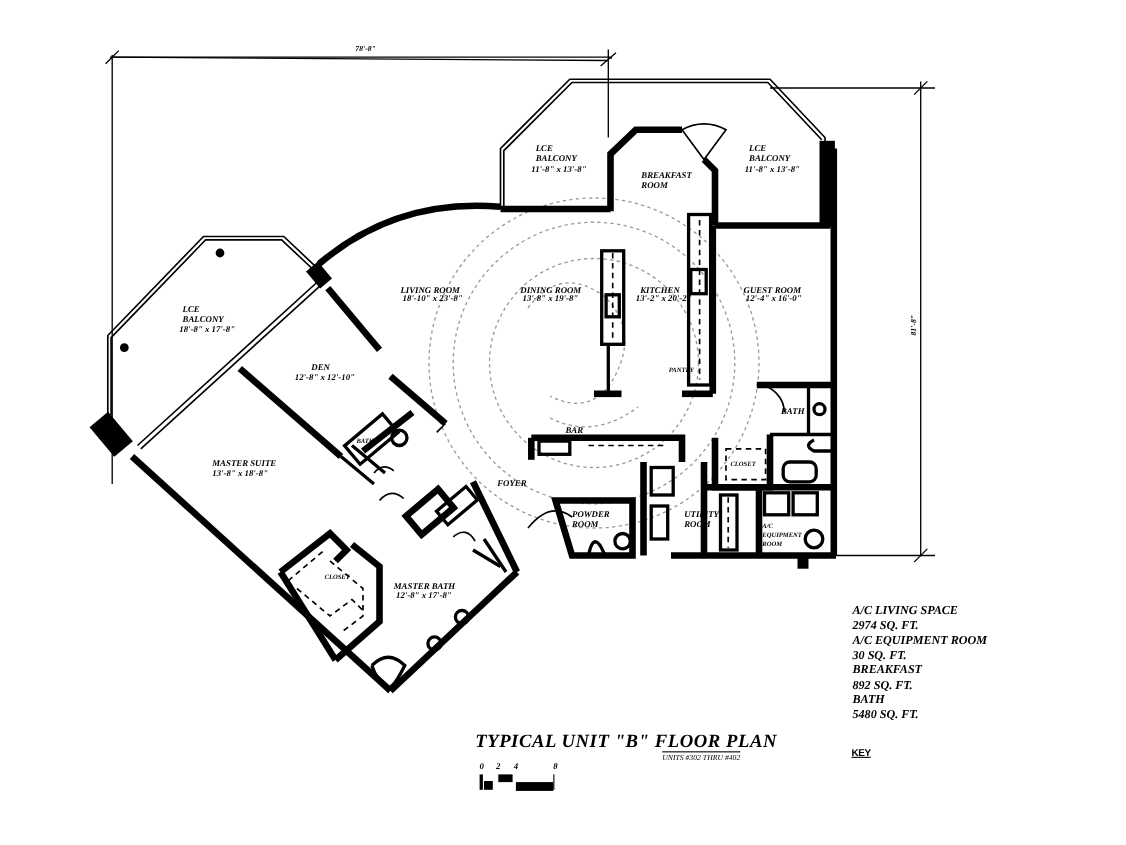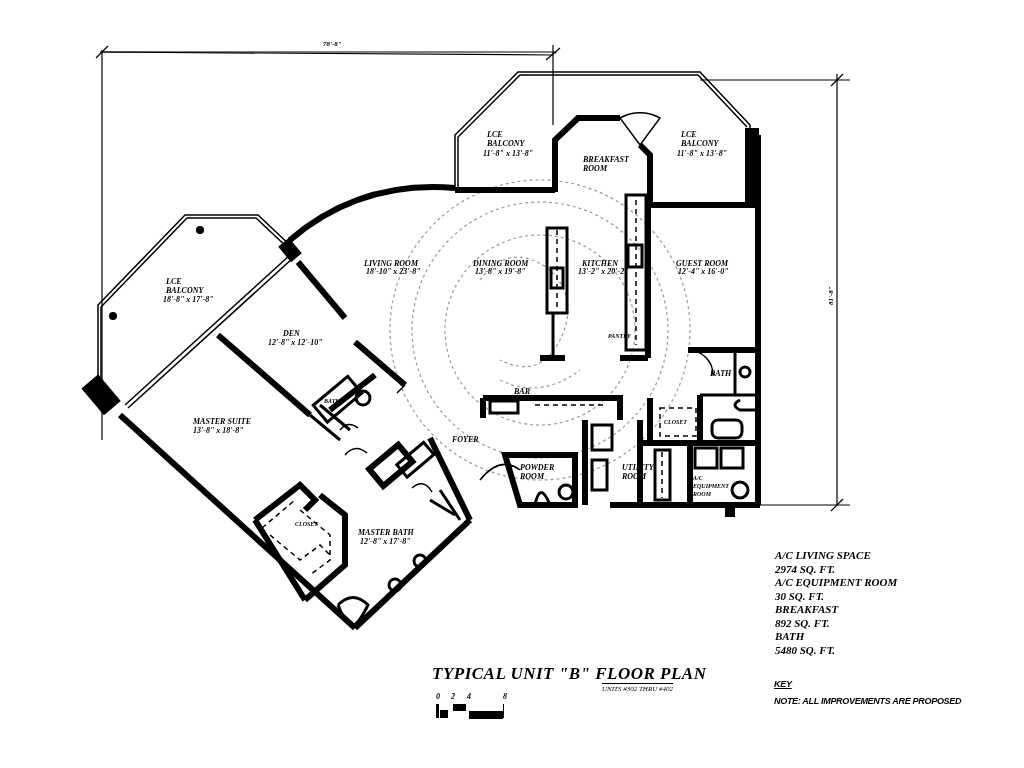--- a/index.html
+++ b/index.html
@@ -22,21 +22,21 @@
   .subtitle { position:absolute; left:170px; top:19px; font-family:"Liberation Serif", serif; font-style:italic; font-weight:normal; font-size:7px; color:#000; white-space:nowrap; border-top:1.5px solid #000; padding-top:1px; }
   .scale { position:absolute; left:436px; top:694px; width:80px; height:26px; }
   .scale-labels { position:absolute; left:0; top:-2px; font-family:"Liberation Serif", serif; font-style:italic; font-weight:bold; font-size:8px; width:80px; height:10px; }
   .scale-labels span { position:absolute; top:0; }
   .scale-bar { position:absolute; top:10px; height:12px; }
 
   .areas { position:absolute; left:775px; top:549px; font-family:"Liberation Serif", serif; font-style:italic; font-weight:bold; font-size:11px; line-height:13.5px; color:#000; }
   .areas div { white-space:nowrap; }
 
   .key { position:absolute; left:774px; top:676px; font-family:"Liberation Sans", sans-serif; font-weight:bold; font-size:9px; line-height:17px; color:#000; letter-spacing:-0.3px; }
-  .key div { white-space:nowrap;font-style:italic; }
+  .key div { white-space:nowrap; }
   .key .key-head { text-decoration:underline; }
 </style>
 </head>
 <body>
 
 <svg class="plan" viewBox="0 0 1024 768" xmlns="http://www.w3.org/2000/svg">
 
   <g>
     <circle class="seal" cx="540" cy="330" r="150"></circle>
     <circle class="seal" cx="540" cy="330" r="128"></circle>
@@ -257,14 +257,13 @@
   <div>A/C EQUIPMENT ROOM</div>
   <div>30 SQ. FT.</div>
   <div>BREAKFAST</div>
   <div>892 SQ. FT.</div>
   <div>BATH</div>
   <div>5480 SQ. FT.</div>
 </div>
 
 <div class="key">
   <div class="key-head">KEY</div>
-  <div>NOTE: ALL IMPROVEMENTS ARE PROPOSED</div>
 </div>
 
 </body></html>

